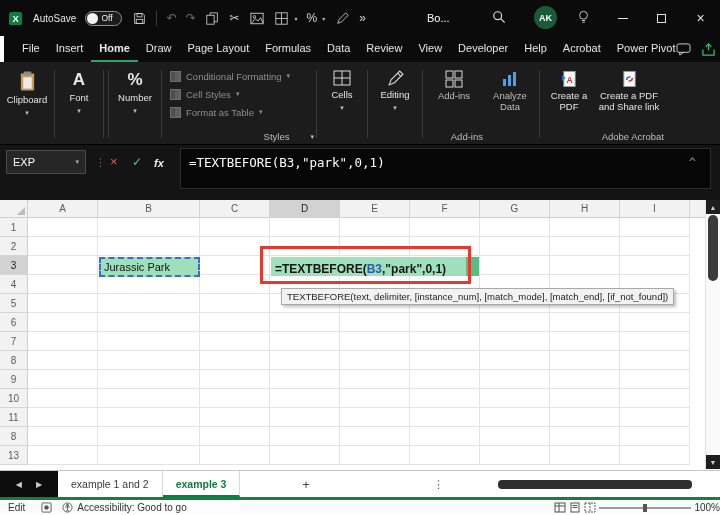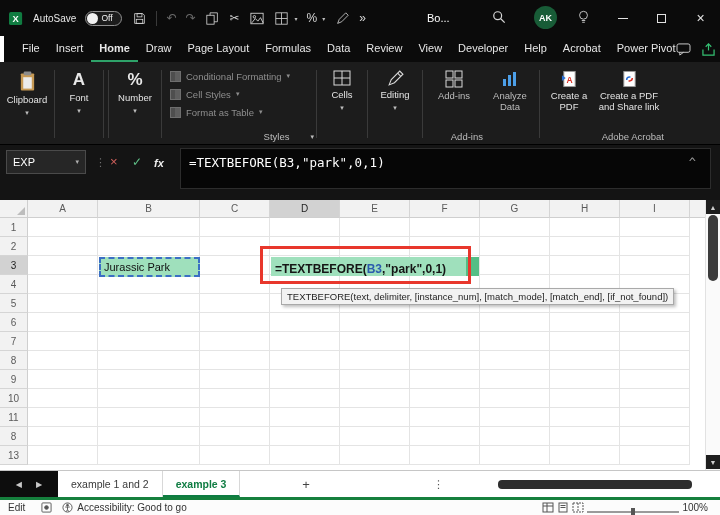--- a/index.html
+++ b/index.html
@@ -101,21 +101,21 @@
 .sheet-tab.active{color:#0E7C42;font-weight:bold;border-bottom:2px solid #0E7C42}
 .add-tab{position:absolute;left:292px;top:0;width:28px;height:26px;display:flex;align-items:center;justify-content:center;color:#444;font-size:13px}
 .tab-dots{position:absolute;left:433px;top:0;height:26px;display:flex;align-items:center;color:#555;font-size:11px}
 .h-thumb{position:absolute;left:498px;top:9px;width:194px;height:9px;background:#2E2E2E;border-radius:4px}
 
 
 .status{position:absolute;top:497px;left:0;width:720px;height:18px;background:#FCFCFC;border-top:3px solid #15803d;display:flex;align-items:center;font-size:10px;color:#333}
 .st-mode{margin-left:8px}
 .st-macro{margin-left:16px;display:flex;align-items:center}
 .st-acc{margin-left:10px;display:flex;align-items:center;gap:4px}
-.st-right{margin-left:auto;display:flex;align-items:flex-end;gap:3px;margin-right:12px}
+.st-right{margin-left:auto;display:flex;align-items:center;gap:3px;margin-right:0}
 .zoom-slider{width:92px;height:2px;background:#9A9A9A;position:relative}
 .zoom-knob{position:absolute;left:44px;top:-3px;width:4px;height:8px;background:#555}
 svg{display:block}
 </style>
 </head>
 <body>
 
 <div class="screen">
 
   <div class="titlebar">

